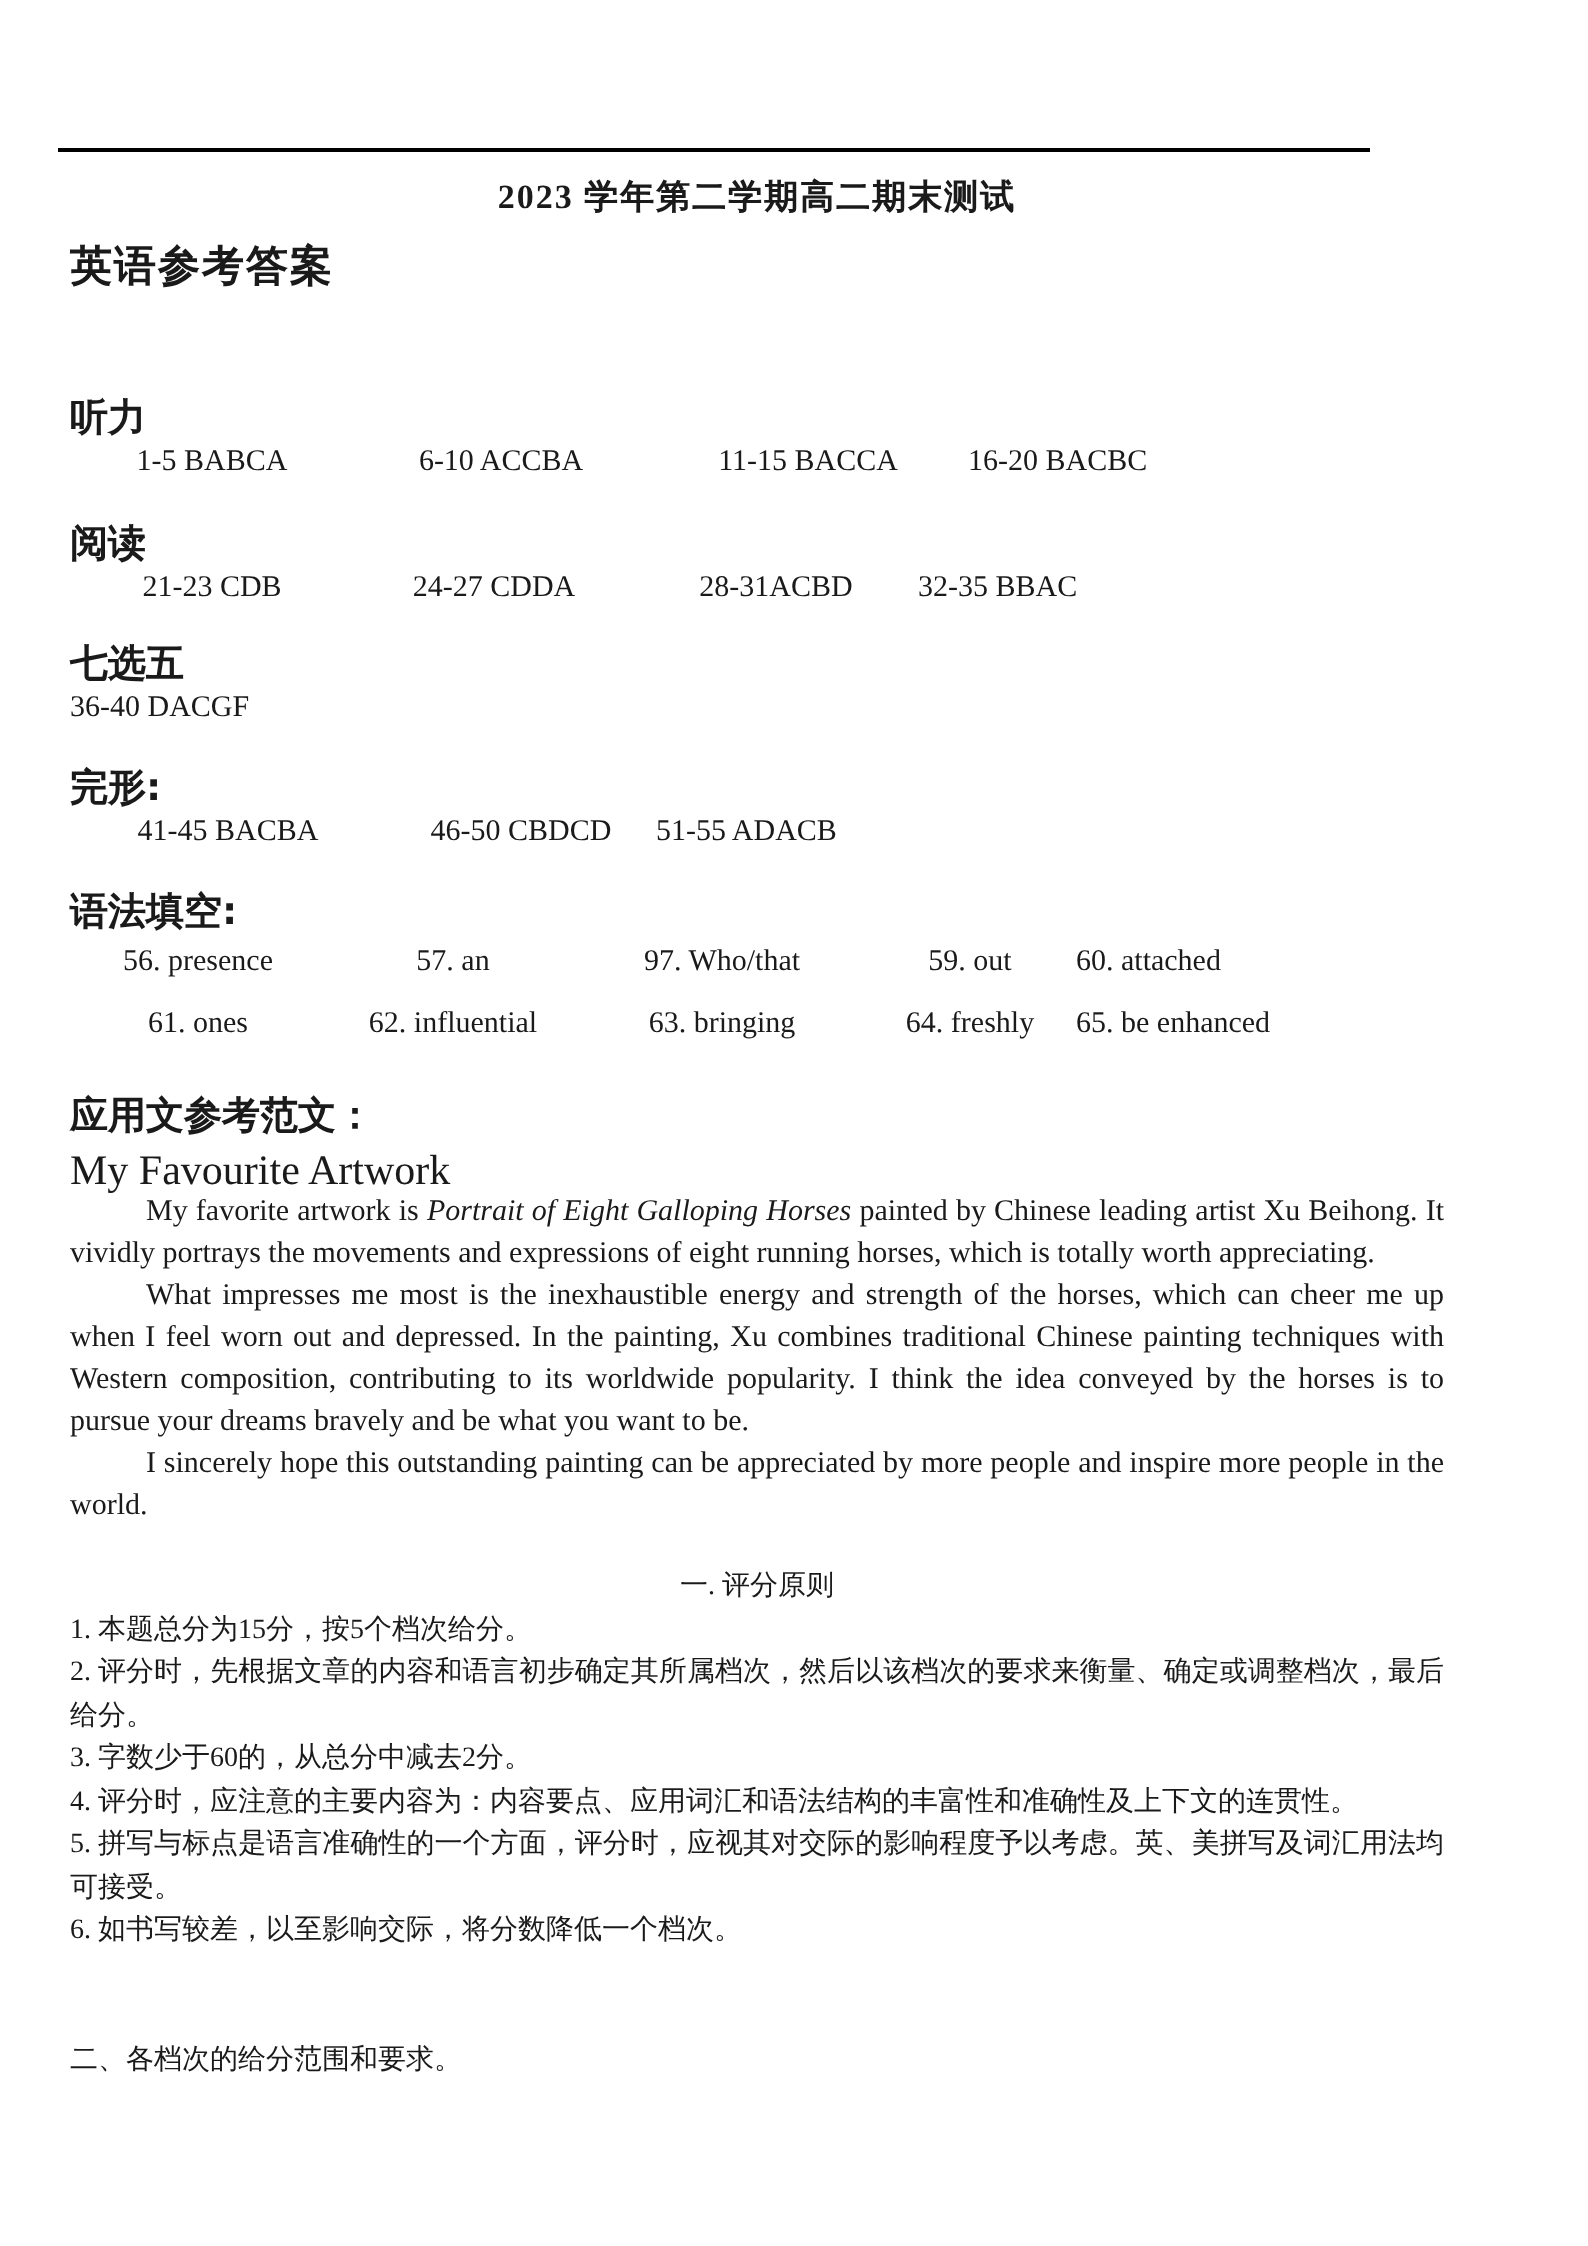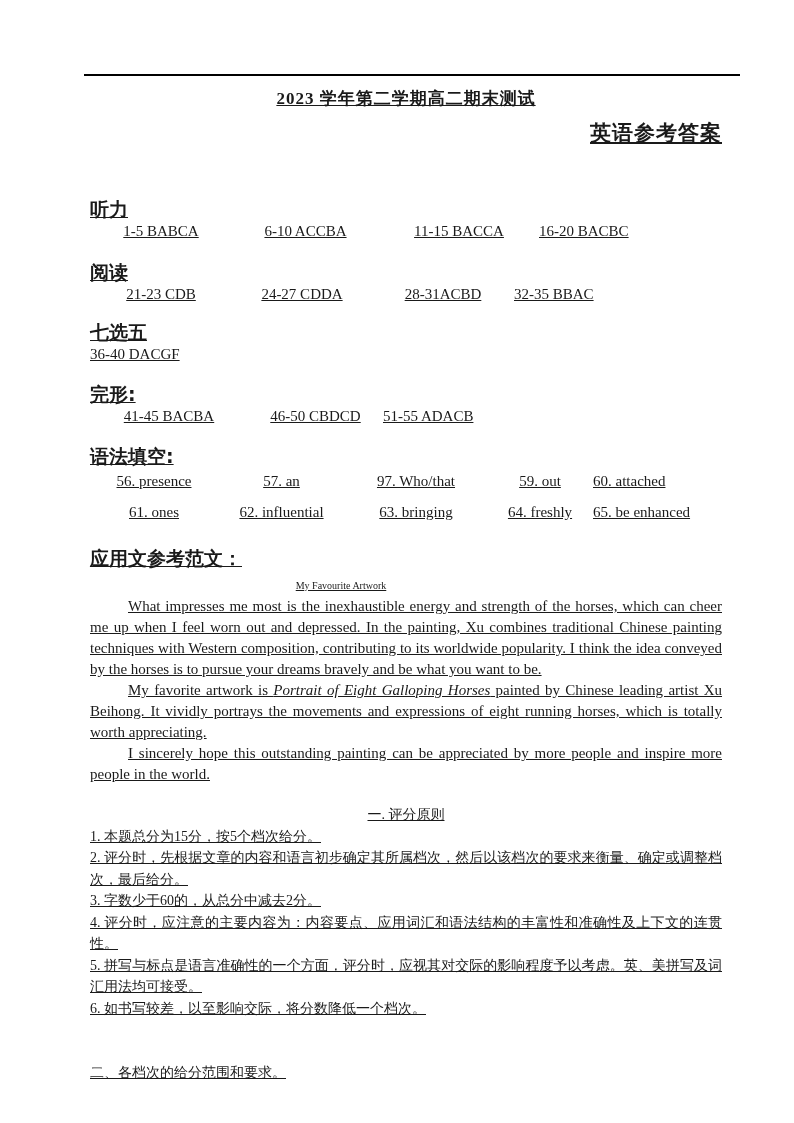--- a/index.html
+++ b/index.html
@@ -2,28 +2,28 @@
 <html><head>
 <meta charset="utf-8">
 <style>
   html,body{margin:0;padding:0;background:#888;}
   .page{
     width:794px;height:1123px;background:#ffffff;margin:0 auto;
     position:relative;color:#1a1a1a;
     font-family:"Liberation Serif","DejaVu Serif",serif;
     overflow:hidden;
   }
-  .content{padding:0 72px 0 90px;text-decoration:underline;}
+  .content{padding:0 72px 0 35px;}
   .toprule{border-top:2px solid #000;margin:74px 0 0 -6px;width:656px;}
   .title1{
     text-align:center;margin-top:11px;font-size:17px;font-weight:bold;
     font-family:"Liberation Serif","DejaVu Serif",serif;letter-spacing:1px;
   }
   .title2{
-    text-align:right;margin-top:9px;font-size:21px;font-weight:bold;
+    text-align:left;margin-top:9px;font-size:21px;font-weight:bold;
     font-family:"DejaVu Sans","Liberation Sans",sans-serif;letter-spacing:1px;
   }
   .h-cn{
     font-family:"DejaVu Sans","Liberation Sans",sans-serif;
     font-weight:bold;font-size:19px;line-height:22px;
   }
   .ans-row{display:flex;font-size:15px;line-height:22px;}
   .ans-row span{display:block;white-space:nowrap;text-align:center;}
   .row-listen span:nth-child(1){width:142px}
   .row-listen span:nth-child(2){width:147px}
@@ -32,22 +32,22 @@
   .row-read span:nth-child(2){width:140px}
   .row-read span:nth-child(3){width:142px}
   .row-cloze span:nth-child(1){width:158px}
   .row-cloze span:nth-child(2){width:135px}
   .row-gram span:nth-child(1){width:128px}
   .row-gram span:nth-child(2){width:127px}
   .row-gram span:nth-child(3){width:142px}
   .row-gram span:nth-child(4){width:106px}
   .mt-sec{margin-top:19px;}
   .essay-title{
-    text-align:center;margin-right:130px;margin-top:6px;
-    font-size:10px;line-height:21px;
+    margin-right:130px;margin-top:6px;
+    font-size:21px;line-height:21px;
   }
   .essay p{
     margin:0;font-size:15px;line-height:21px;text-align:justify;
     text-indent:38px;
   }
   .scoring{font-size:14px;line-height:21.5px;}
   .scoring .item{text-align:justify;}
   .scoring-head{
     font-size:14px;line-height:21.5px;
     font-family:"Liberation Serif","DejaVu Serif",serif;
@@ -107,22 +107,22 @@
       <span>61. ones</span>
       <span>62. influential</span>
       <span>63. bringing</span>
       <span>64. freshly</span>
       <span>65. be enhanced</span>
     </div>
 
     <div class="essay">
       <div class="h-cn" style="margin-top:24px">应用文参考范文：</div>
       <div class="essay-title">My Favourite Artwork</div>
+      <p><span>My favorite artwork is </span><span class="italic">Portrait of Eight Galloping Horses</span><span> painted by Chinese leading artist Xu Beihong. It vividly portrays the movements and expressions of eight running horses, which is totally worth appreciating.</span></p>
       <p>What impresses me most is the inexhaustible energy and strength of the horses, which can cheer me up when I feel worn out and depressed. In the painting, Xu combines traditional Chinese painting techniques with Western composition, contributing to its worldwide popularity. I think the idea conveyed by the horses is to pursue your dreams bravely and be what you want to be.</p>
-      <p><span>My favorite artwork is </span><span class="italic">Portrait of Eight Galloping Horses</span><span> painted by Chinese leading artist Xu Beihong. It vividly portrays the movements and expressions of eight running horses, which is totally worth appreciating.</span></p>
       <p>I sincerely hope this outstanding painting can be appreciated by more people and inspire more people in the world.</p>
     </div>
 
     <div class="scoring">
       <div class="scoring-head" style="margin-top:19px">一. 评分原则</div>
       <div class="item">1. 本题总分为15分，按5个档次给分。</div>
       <div class="item">2. 评分时，先根据文章的内容和语言初步确定其所属档次，然后以该档次的要求来衡量、确定或调整档次，最后给分。</div>
       <div class="item">3. 字数少于60的，从总分中减去2分。</div>
       <div class="item">4. 评分时，应注意的主要内容为：内容要点、应用词汇和语法结构的丰富性和准确性及上下文的连贯性。</div>
       <div class="item">5. 拼写与标点是语言准确性的一个方面，评分时，应视其对交际的影响程度予以考虑。英、美拼写及词汇用法均可接受。</div>

